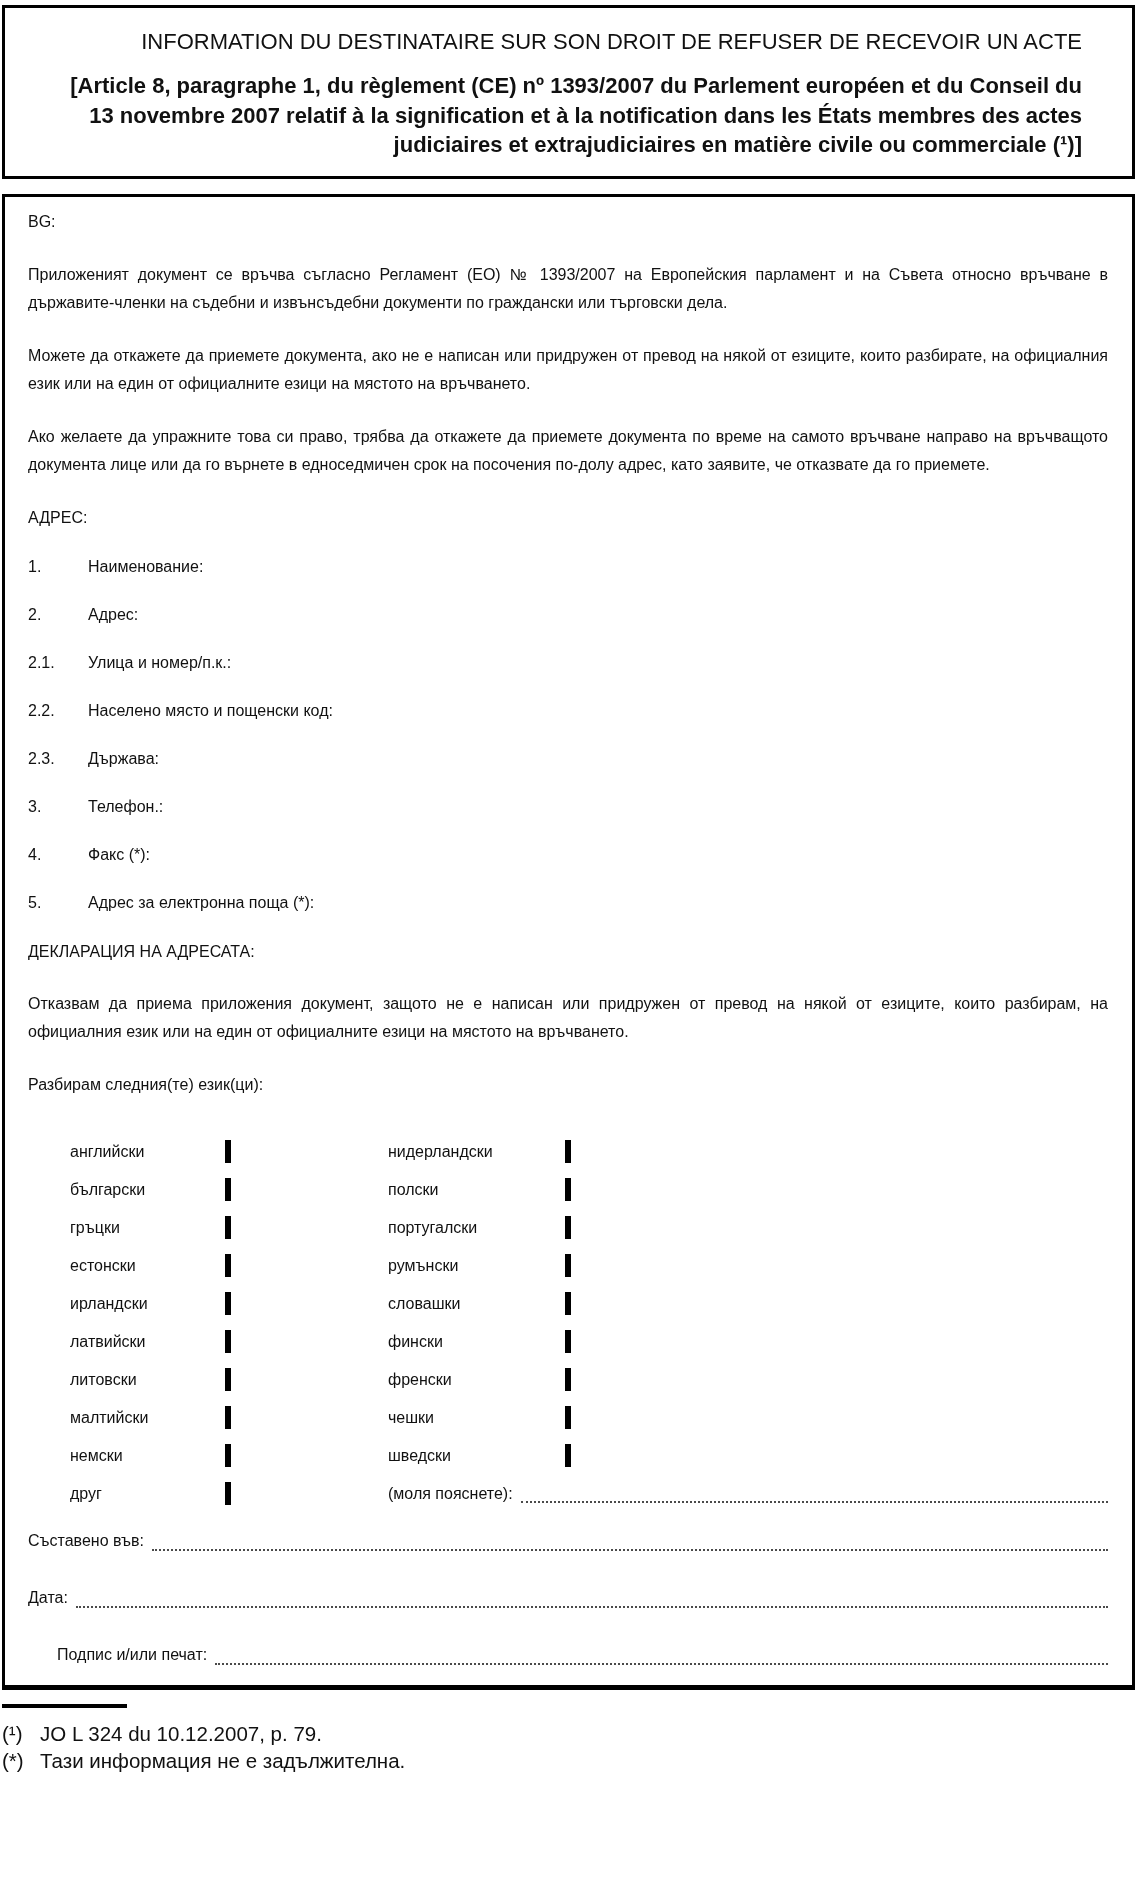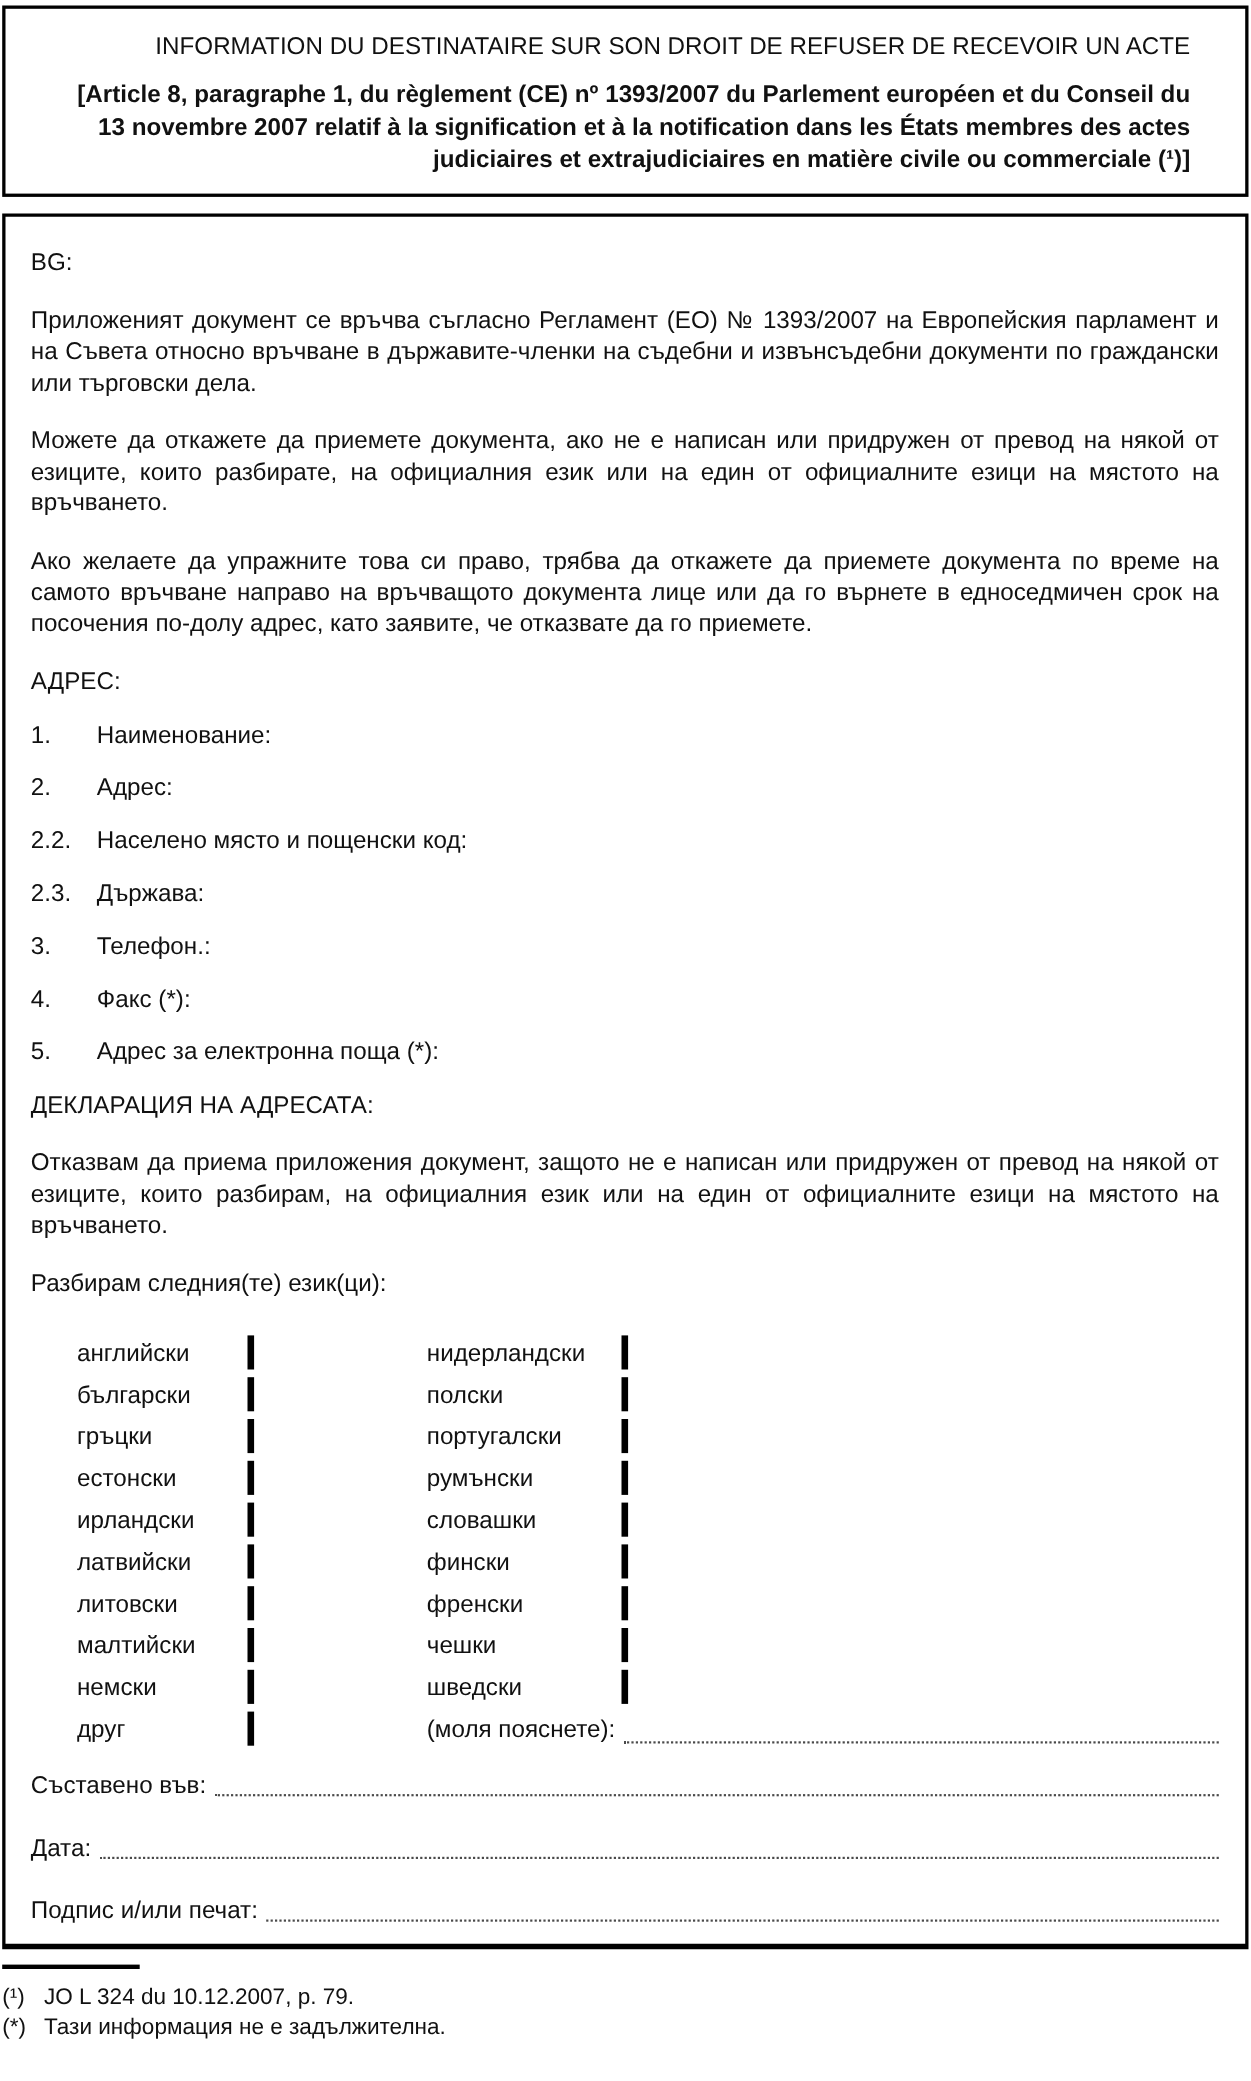--- a/index.html
+++ b/index.html
@@ -30,23 +30,23 @@
     line-height: 29.5px;
     font-weight: bold;
     margin: 0;
   }
 
   
   .main-box {
     border: 3px solid #000;
     border-bottom-width: 5px;
     margin-top: 15px;
-    padding: 27px 24px 16px 23px;
+    padding: 11px 24px 16px 23px;
     box-sizing: border-box;
-    font-size: 22px;
+    font-size: 16px;
   }
   .bg-label { line-height: 28px; margin: 0 0 25px 0; }
   .para {
     line-height: 28.5px;
     text-align: justify;
     margin: 0 0 24px 0;
   }
   .section-heading { line-height: 28px; margin: 0 0 22px 0; }
   .num-row { display: flex; line-height: 26px; margin: 0 0 22px 0; }
   .num-row .num { width: 60px; flex: 0 0 60px; }
@@ -67,21 +67,21 @@
   }
   .other-label2 { white-space: nowrap; margin-right: 8px; }
 
   
   .dots {
     flex: 1 1 auto;
     height: 22px;
     border-bottom: 2px dotted #4a4a4a;
   }
   .field-row { display: flex; align-items: flex-start; line-height: 28px; margin: 0 0 29px 0; }
-  .field-row:last-child { margin-bottom: 0; }
+  .field-row:last-child { margin-bottom: 0; margin-left: 29px; }
   .field-row .field-label { white-space: nowrap; margin-right: 8px; }
 
   
   .footnote-sep {
     width: 125px; height: 4px;
     background: #000;
     margin: 14px 0 12px 0;
   }
   .footnote-row { display: flex; font-size: 20.5px; line-height: 27.5px; }
   .footnote-row .fn-marker { width: 38px; flex: 0 0 38px; }
@@ -108,20 +108,24 @@
 
     <div class="num-row">
       <span class="num">1.</span>
       <span class="lbl">Наименование:</span>
     </div>
     <div class="num-row">
       <span class="num">2.</span>
       <span class="lbl">Адрес:</span>
     </div>
     <div class="num-row">
+      <span class="num">2.1.</span>
+      <span class="lbl">Улица и номер/п.к.:</span>
+    </div>
+    <div class="num-row">
       <span class="num">2.2.</span>
       <span class="lbl">Населено място и пощенски код:</span>
     </div>
     <div class="num-row">
       <span class="num">2.3.</span>
       <span class="lbl">Държава:</span>
     </div>
     <div class="num-row">
       <span class="num">3.</span>
       <span class="lbl">Телефон.:</span>

